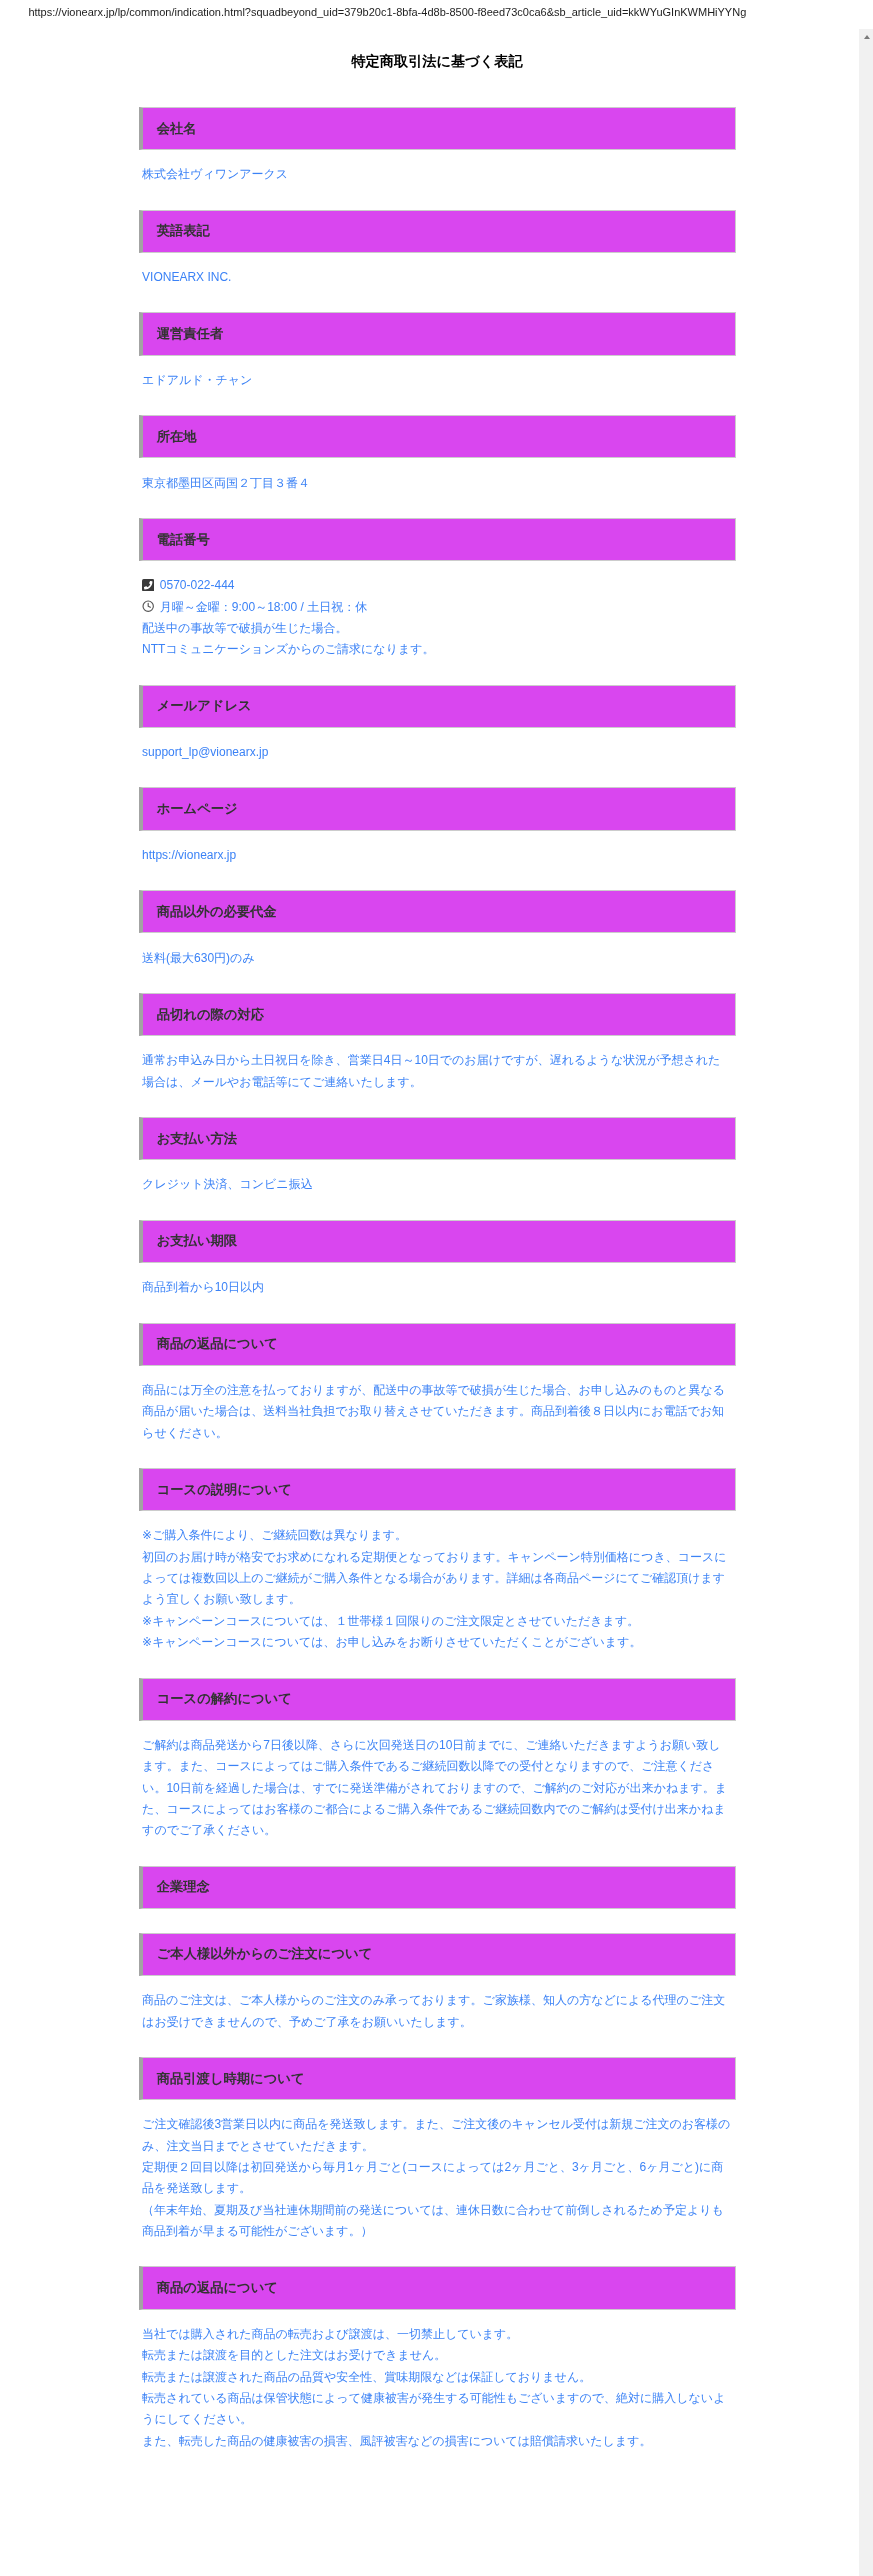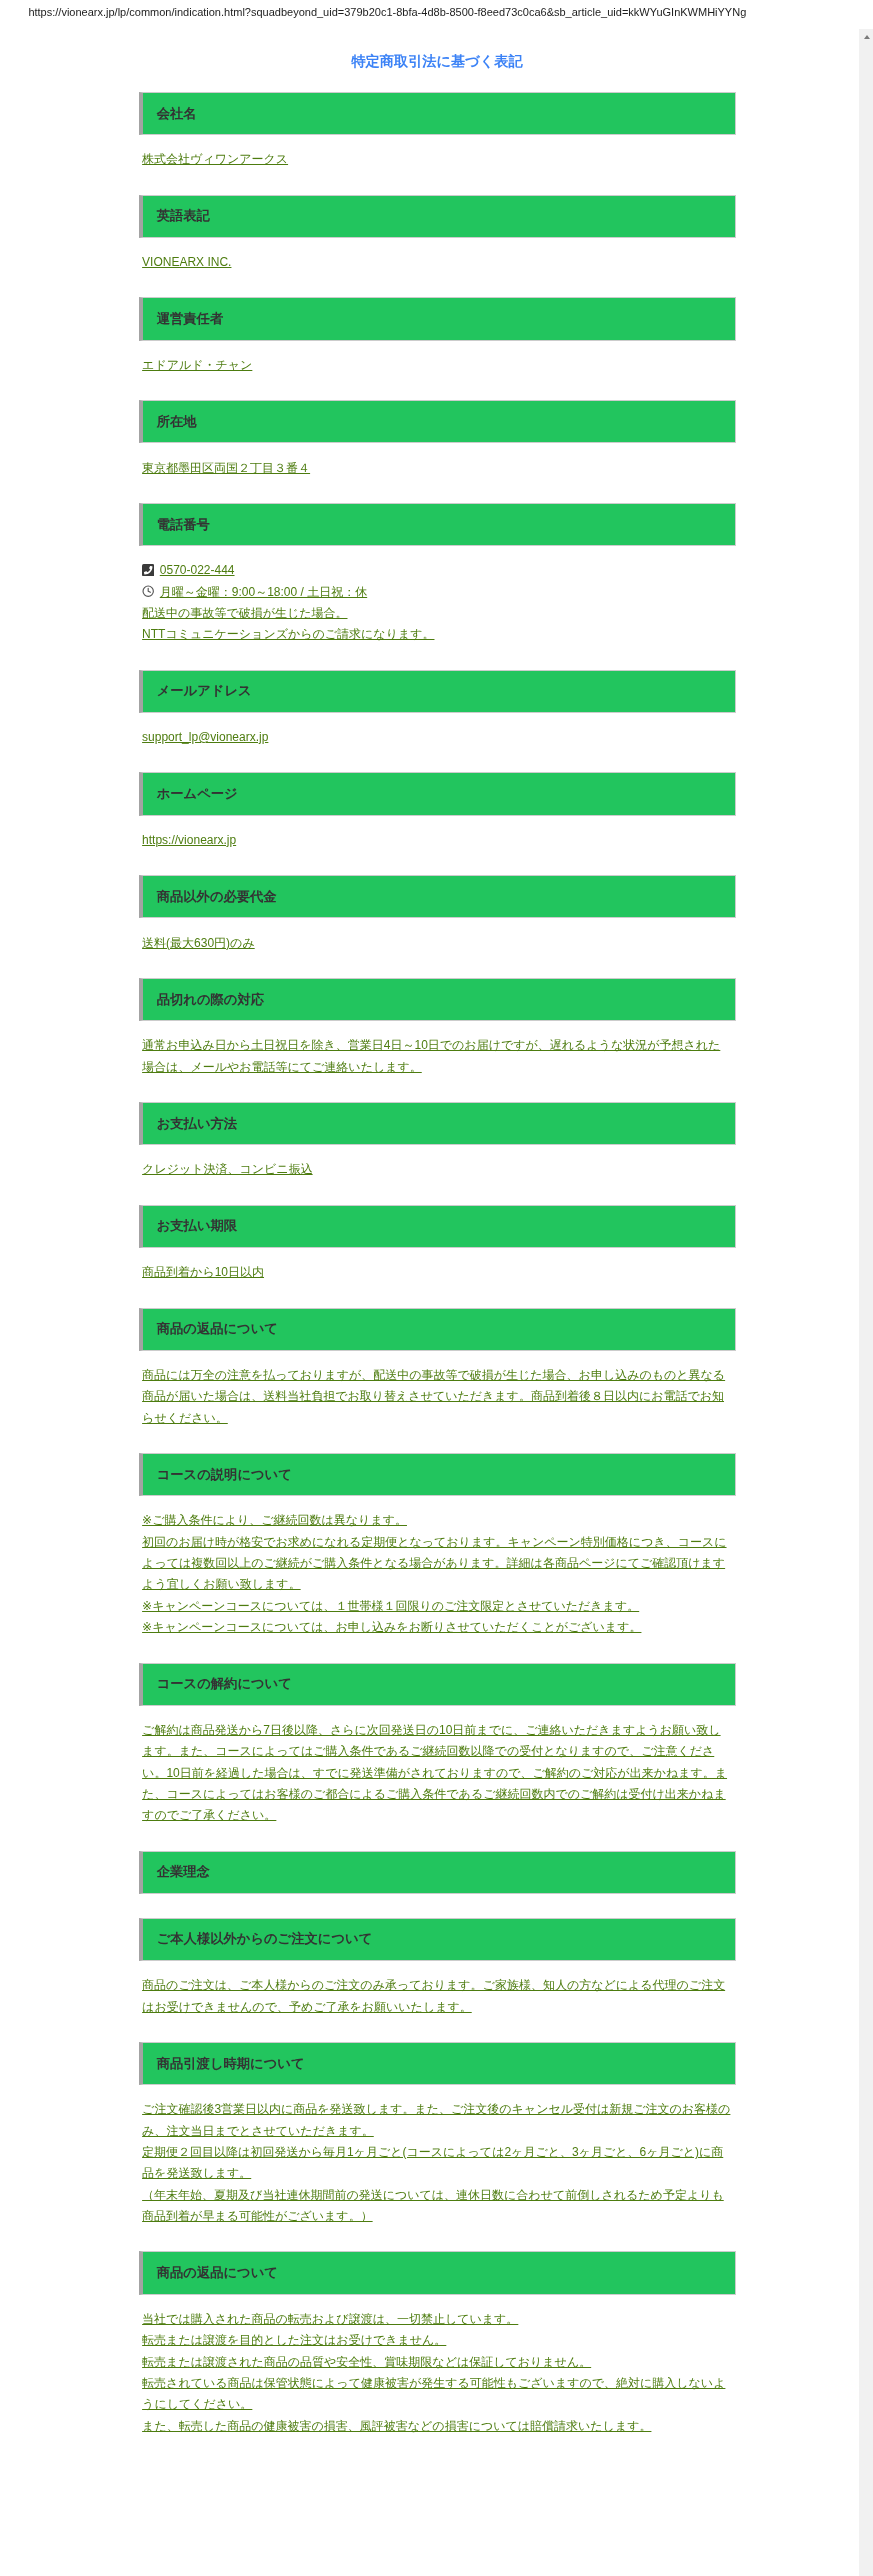--- a/index.html
+++ b/index.html
@@ -42,41 +42,40 @@
   }
   .content {
     width: 597px;
     margin: 0 auto;
     padding-top: 52px;
   }
   .page-title {
     text-align: center;
     font-size: 14.2px;
     font-weight: bold;
-    color: #3b82f6;
-    margin-bottom: 21px;
+    color: #000000;
+    margin-bottom: 36px;
   }
   section.block { margin-bottom: 24px; }
   .sec-head {
     border: 0.9px solid #cccccc;
     border-left: 4.4px solid #a3a3a3;
-    background: #22c55e;
+    background: #d946ef;
     padding: 11.6px 14.2px;
   }
   .sec-head h2 {
     font-size: 13.3px;
     font-weight: bold;
     color: #333333;
   }
   .sec-body {
     padding: 14.2px 3.6px 0 3.6px;
     font-size: 12px;
     line-height: 1.78;
-    color: #4d7c0f;
-    text-decoration: underline;
+    color: #3b82f6;
   }
   .sec-body .line { min-height: 1em; }
   .icn {
     display: inline-block;
     width: 12.4px; height: 12.4px;
     vertical-align: -1.8px;
     margin-right: 5.3px;
   }
 </style>
 </head>

